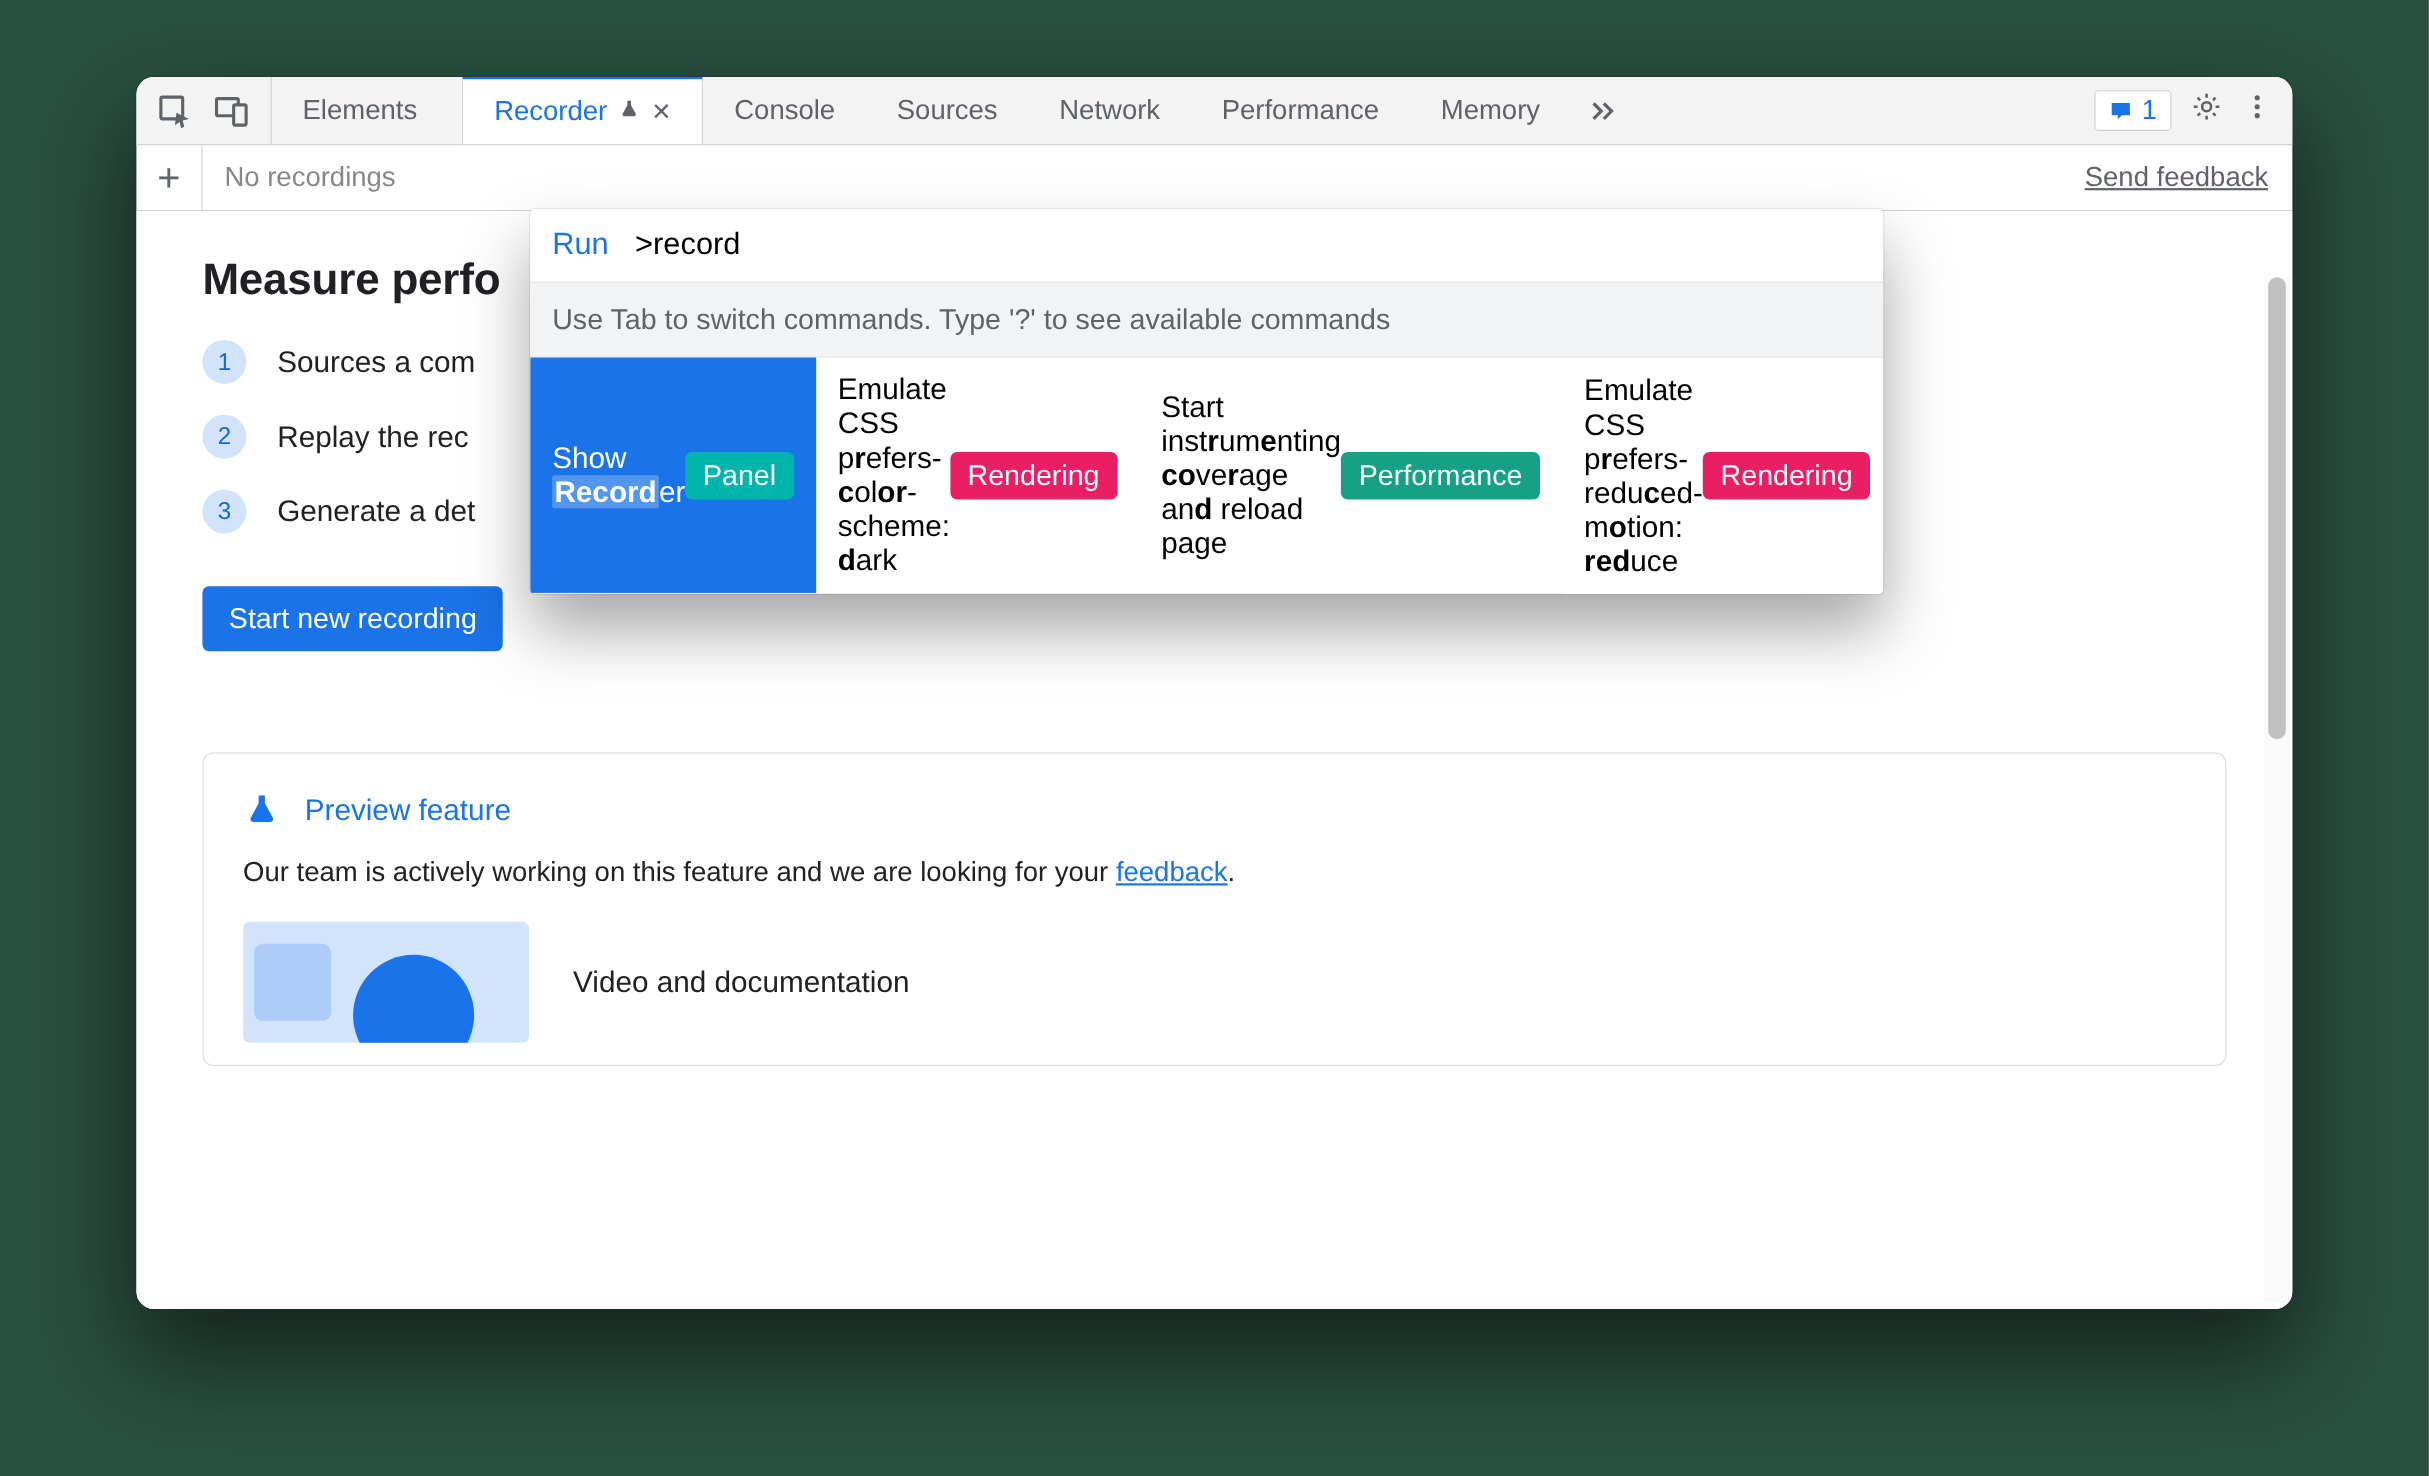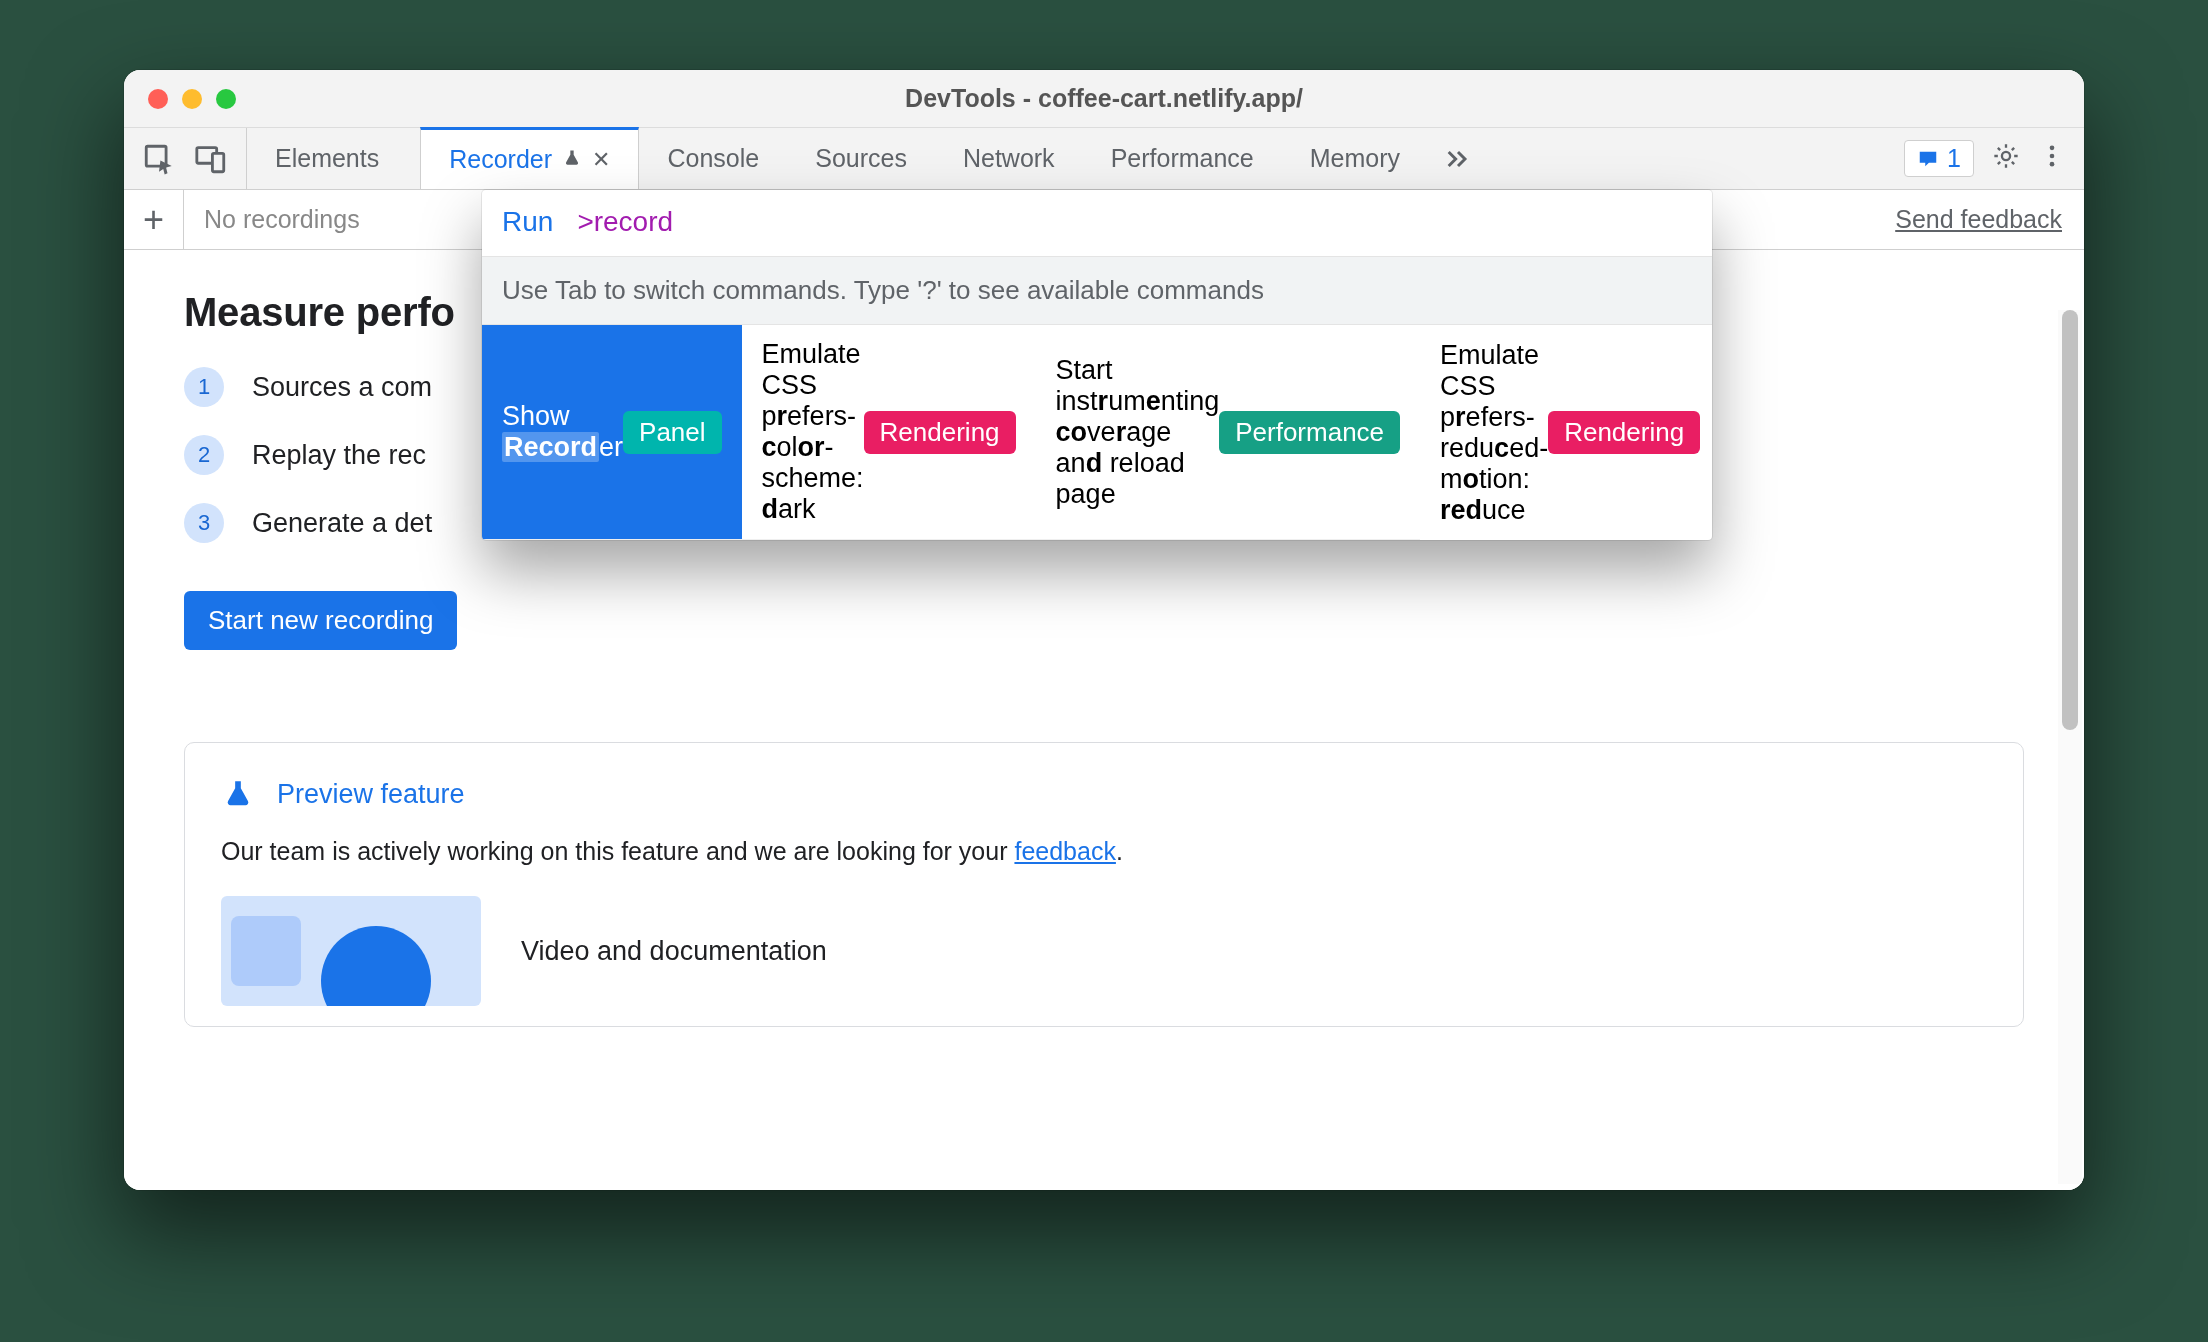--- a/index.html
+++ b/index.html
@@ -238,21 +238,21 @@
     overflow: hidden;
     z-index: 50;
   }
   .cmd-input-row {
     display:flex; align-items:baseline;
     padding: 16px 20px 18px 20px;
     font-size: 28px;
     gap: 24px;
   }
   .cmd-prefix { color:#1a73e8; }
-  .cmd-query { color:#a21caf; }
+  .cmd-query { color:#000000; }
   .cmd-hint {
     background:#f1f3f4;
     color:#5f6368;
     font-size: 26px;
     padding: 18px 20px;
     border-top:1px solid #e4e4e4;
     border-bottom:1px solid #e4e4e4;
   }
   .cmd-list { display:flex; flex-direction:row; }
   .cmd-item {
@@ -283,28 +283,20 @@
   .dots-icon { cursor:pointer; }
   .gear-icon { cursor:pointer; }
 
 </style>
 </head>
 <body>
 
 <div class="canvas">
   <div class="window">
 
-    <div class="titlebar">
-      <div class="traffic-lights">
-        <div class="tl red"></div>
-        <div class="tl yellow"></div>
-        <div class="tl green"></div>
-      </div>
-      <div class="titlebar-title">DevTools - coffee-cart.netlify.app/</div>
-    </div>
 
     <div class="toolbar">
       <div class="toolbar-left">
         <div class="tb-icon">
           <svg viewBox="0 0 24 24">
               <rect x="3" y="3" width="14" height="14" rx="1"></rect>
               <path d="M13 13 L21 17 L17 18 L18 22 L16 23 L15 19 L12 21 Z" fill="#5f6368" stroke="none"></path>
             </svg>
         </div>
         <div class="tb-icon">

